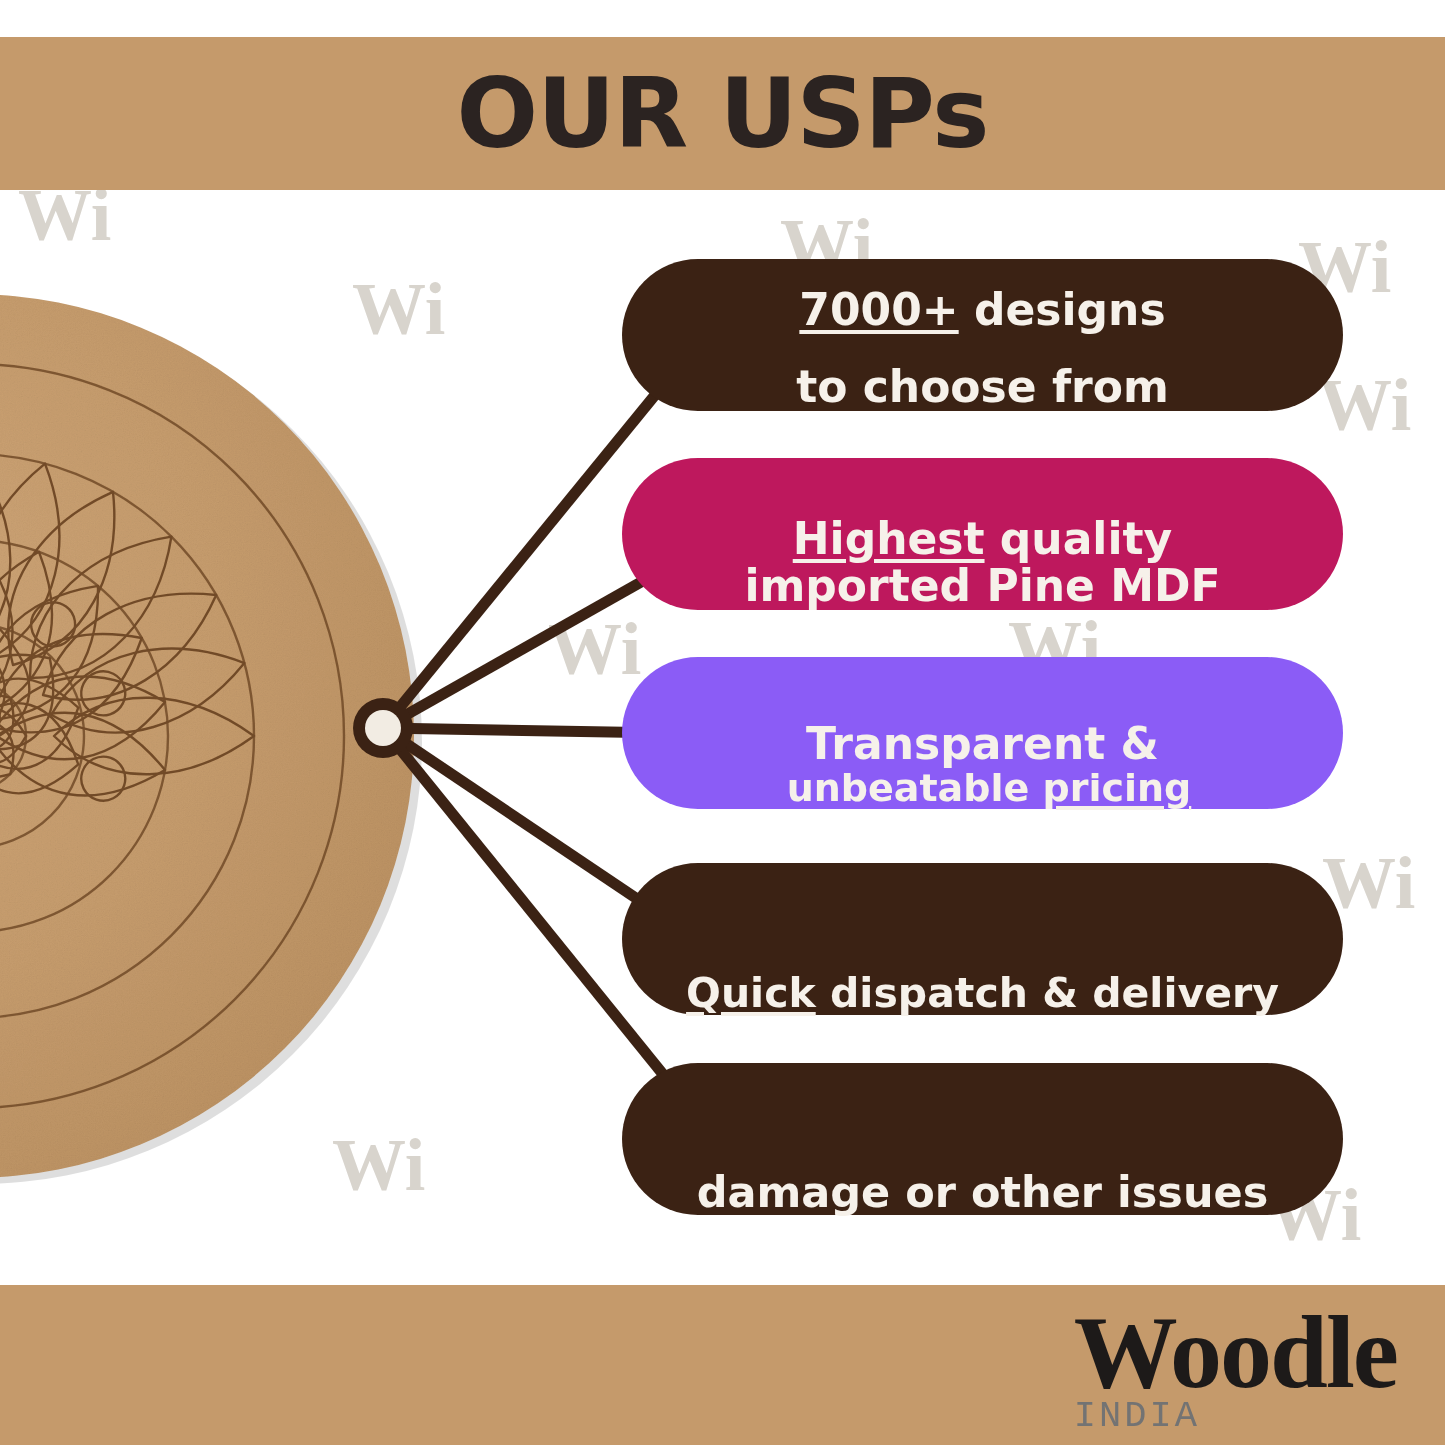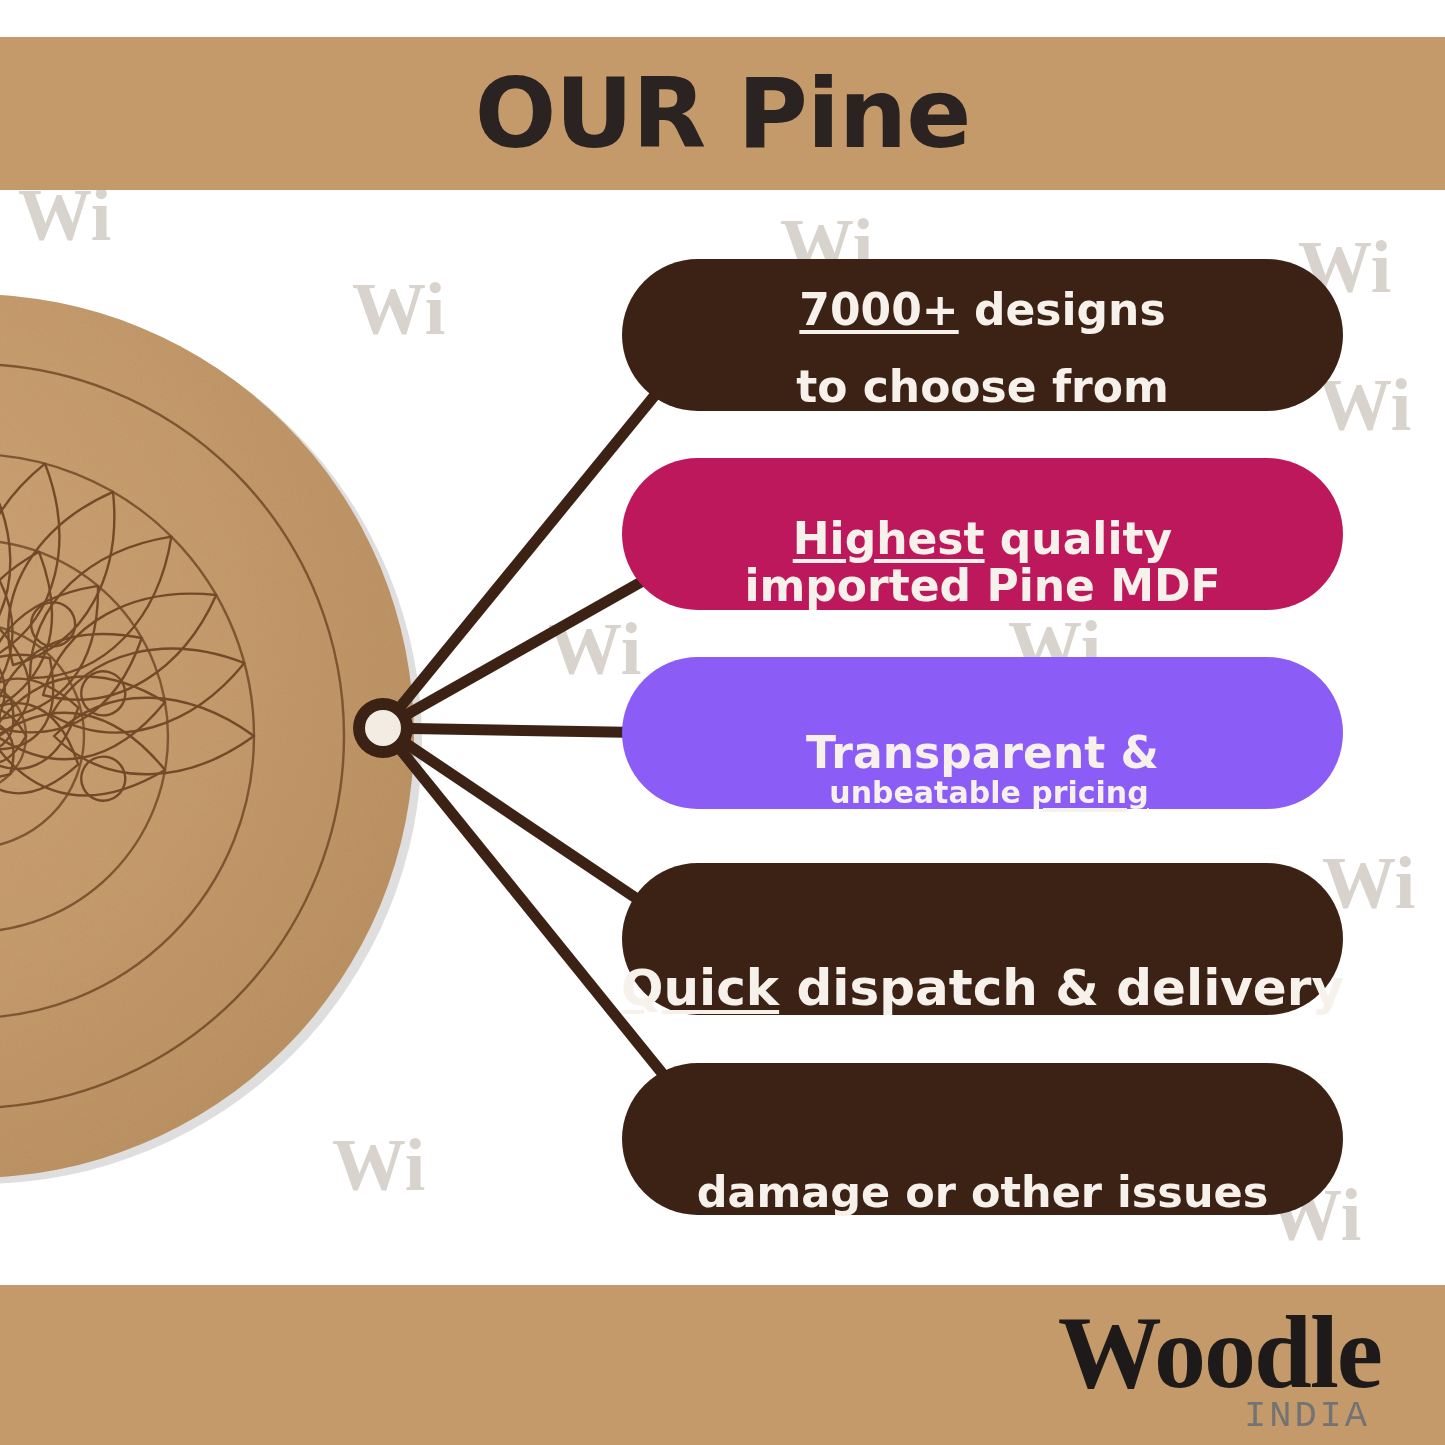--- a/index.html
+++ b/index.html
@@ -36,22 +36,22 @@
   #page-title{
     position:absolute;left:0;top:37px;width:1445px;height:153px;z-index:7;
     display:flex;align-items:center;justify-content:center;
     font-size:96px;font-weight:700;letter-spacing:-1px;
     color:#2b2321;
     font-family:"DejaVu Sans", sans-serif;
   }
 
   
   #logo{
-    position:absolute;right:64px;top:1300px;z-index:7;
-    text-align:right;line-height:1;
+    position:absolute;right:48px;top:1300px;z-index:7;
+    text-align:left;line-height:1;
   }
   #logo-word{
     font-family:"Liberation Serif", serif;
     font-weight:700;
     font-size:104px;
     color:#1d1a19;
     letter-spacing:-2px;
     display:block;
   }
   #logo-sub{
@@ -307,32 +307,32 @@
       <div class="pill" style="left: 622px; top: 259px; width: 721px; height: 152px; background: rgb(59, 34, 20); color: rgb(246, 241, 234);">
         <div class="pill-line" style="font-size: 44px;"><span class="u">7000+</span><span> designs</span></div>
         <div class="pill-line" style="font-size: 44px; margin-top: 30px;"><span>to choose from</span></div>
       </div>
       <div class="pill" style="left: 622px; top: 458px; width: 721px; height: 152px; background: #be185d; color: rgb(246, 241, 234);">
         <div class="pill-line" style="font-size: 44px;"><span class="u">Highest</span><span> quality</span></div>
         <div class="pill-line" style="font-size: 44px;"><span>imported Pine MDF</span></div>
       </div>
       <div class="pill" style="left: 622px; top: 657px; width: 721px; height: 152px; background: #8b5cf6; color: rgb(246, 241, 234);">
         <div class="pill-line" style="font-size: 44px;"><span>Transparent &amp;</span></div>
-        <div class="pill-line" style="font-size: 30px; margin-left: 13px;"><span>unbeatable </span><span class="u">pricing</span></div>
+        <div class="pill-line" style="font-size: 38px; margin-left: 13px;"><span>unbeatable </span><span class="u">pricing</span></div>
       </div>
       <div class="pill" style="left: 622px; top: 863px; width: 721px; height: 152px; background: rgb(59, 34, 20); color: rgb(246, 241, 234);">
-        <div class="pill-line" style="font-size: 50px;"><span class="u">Quick</span><span> dispatch &amp; delivery</span></div>
+        <div class="pill-line" style="font-size: 41px;"><span class="u">Quick</span><span> dispatch &amp; delivery</span></div>
       </div>
       <div class="pill" style="left: 622px; top: 1063px; width: 721px; height: 152px; background: rgb(59, 34, 20); color: rgb(246, 241, 234);">
         <div class="pill-line" style="font-size: 43px;"><span>damage or other issues</span></div>
       </div>
     </div>
 
   <div class="band" id="header-band" style="background: rgb(197, 154, 107);"></div>
-  <div id="page-title" style="color: rgb(43, 35, 33);">OUR Pine</div>
+  <div id="page-title" style="color: rgb(43, 35, 33);">OUR USPs</div>
 
   <div class="band" id="footer-band" style="background: rgb(197, 154, 107);"></div>
   <div id="logo">
     <span id="logo-word">Woodle</span>
     <span id="logo-sub">INDIA</span>
   </div>
 
 </div>
 
 </body></html>

